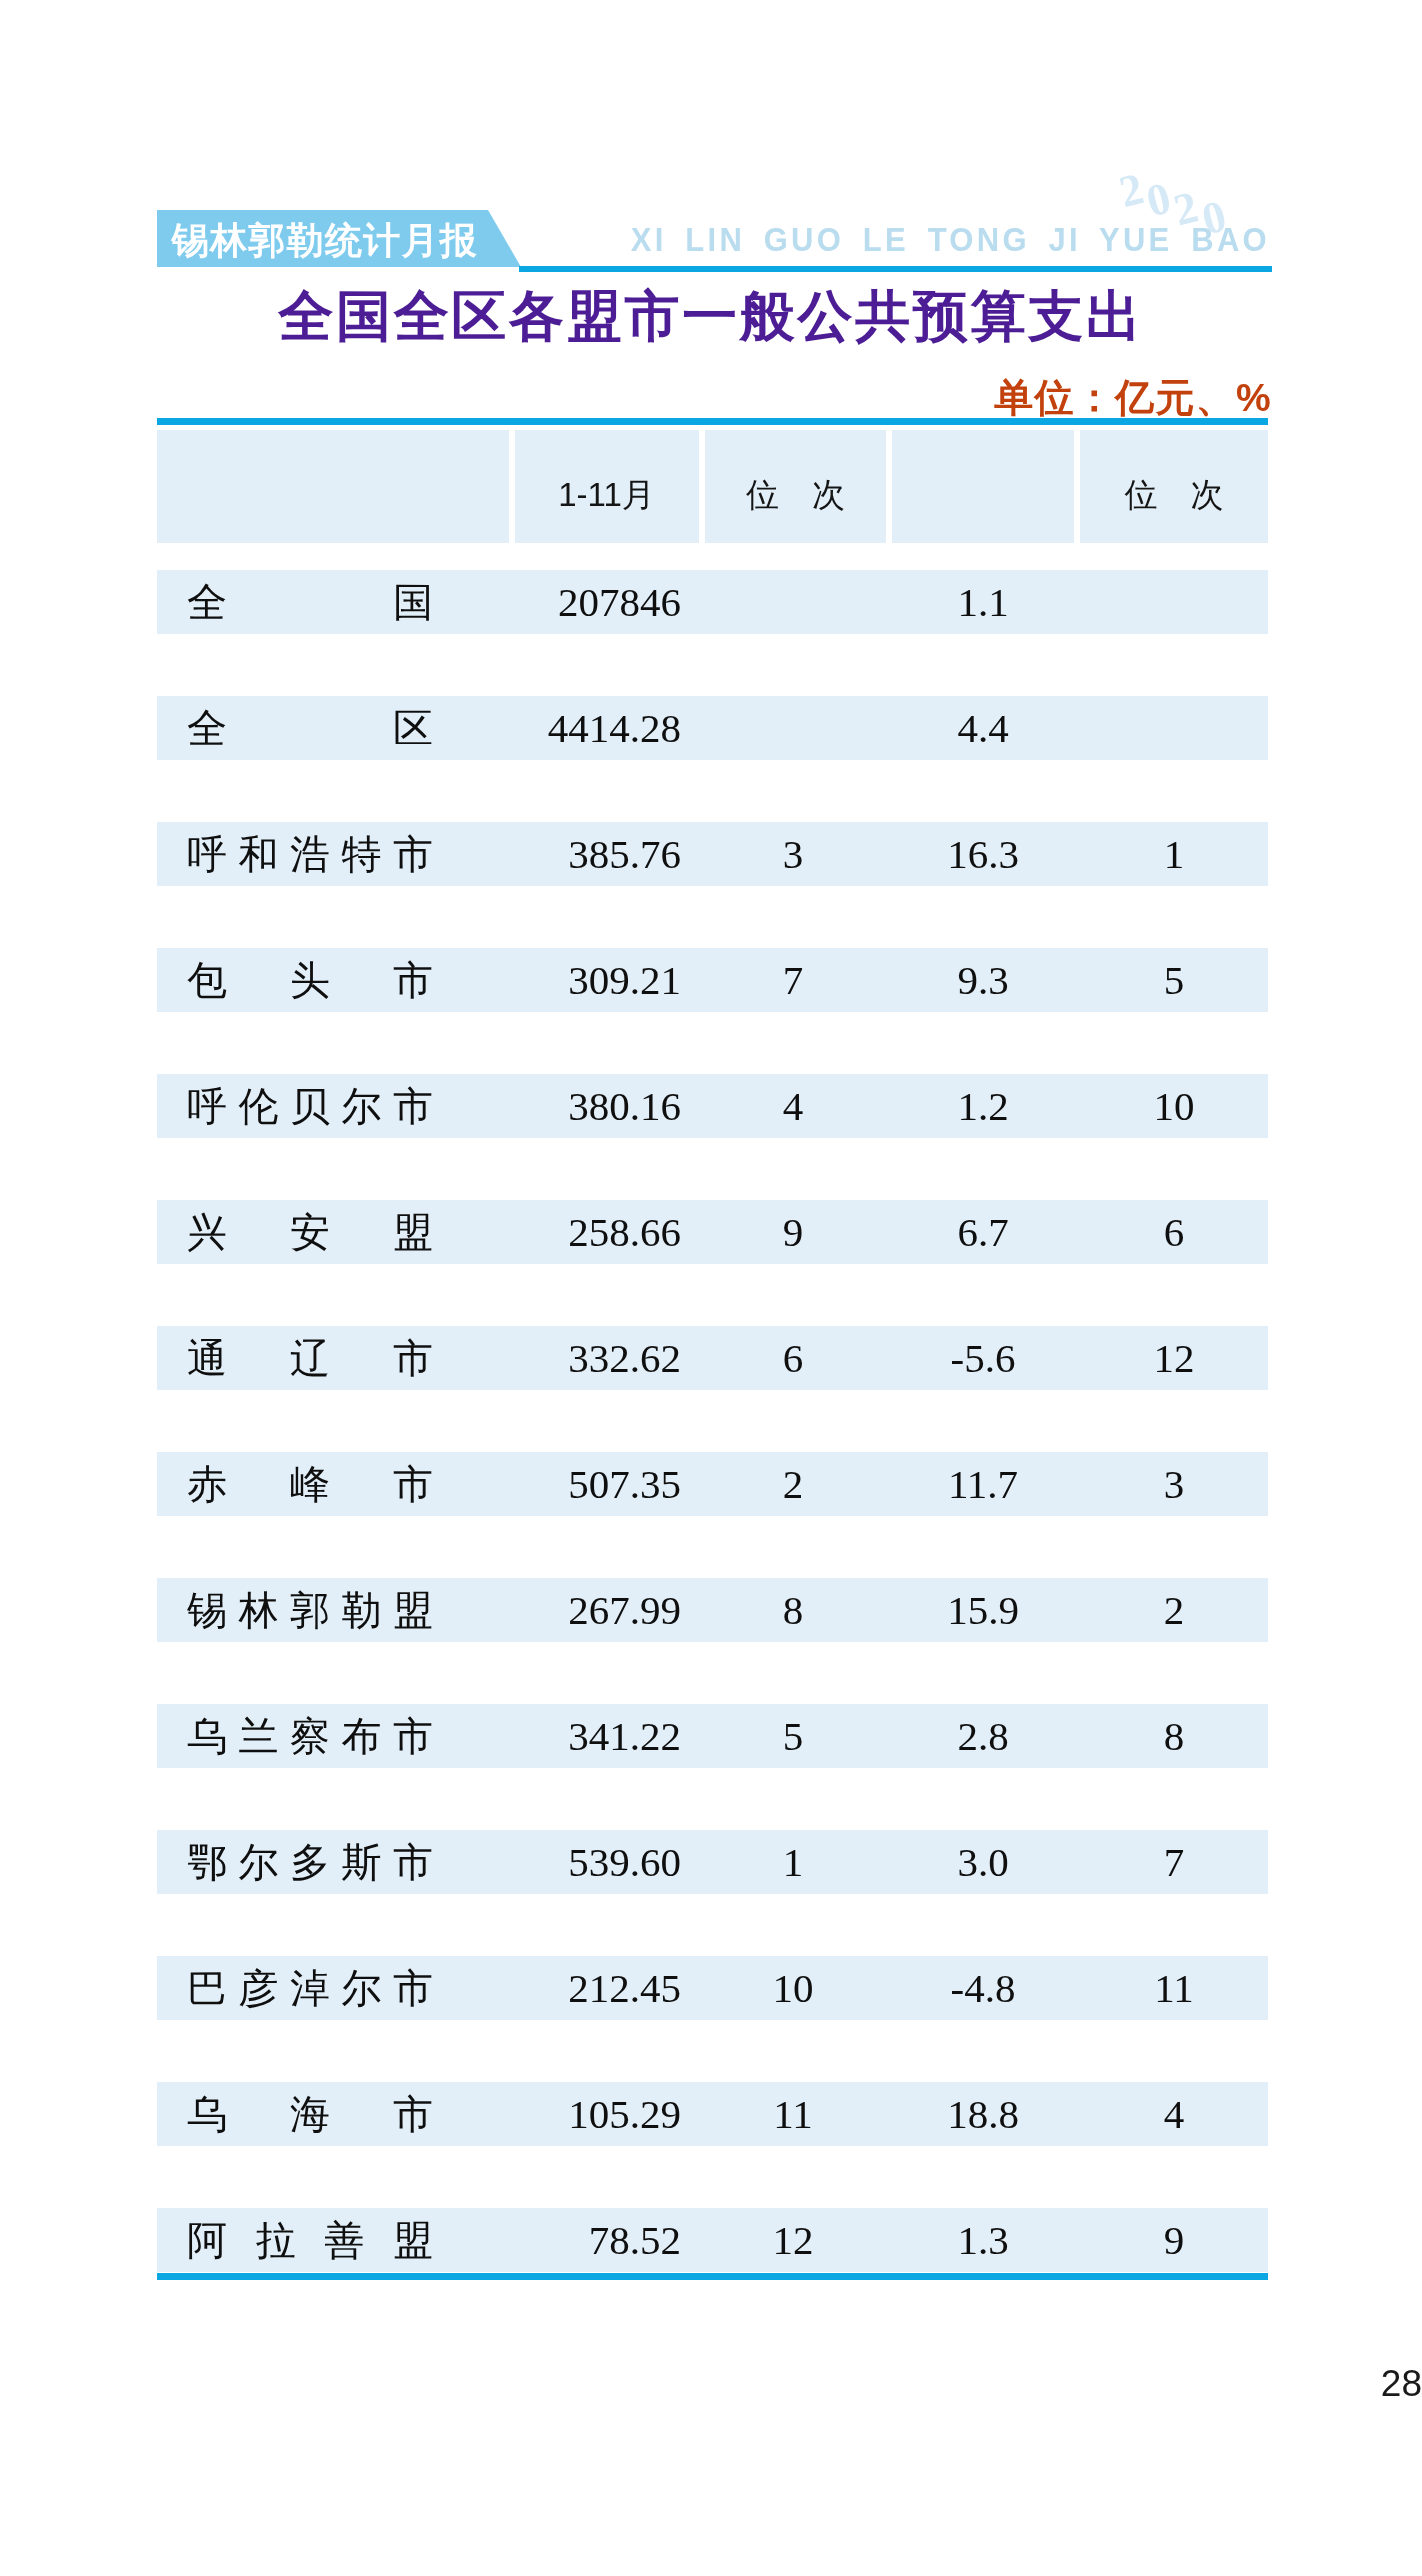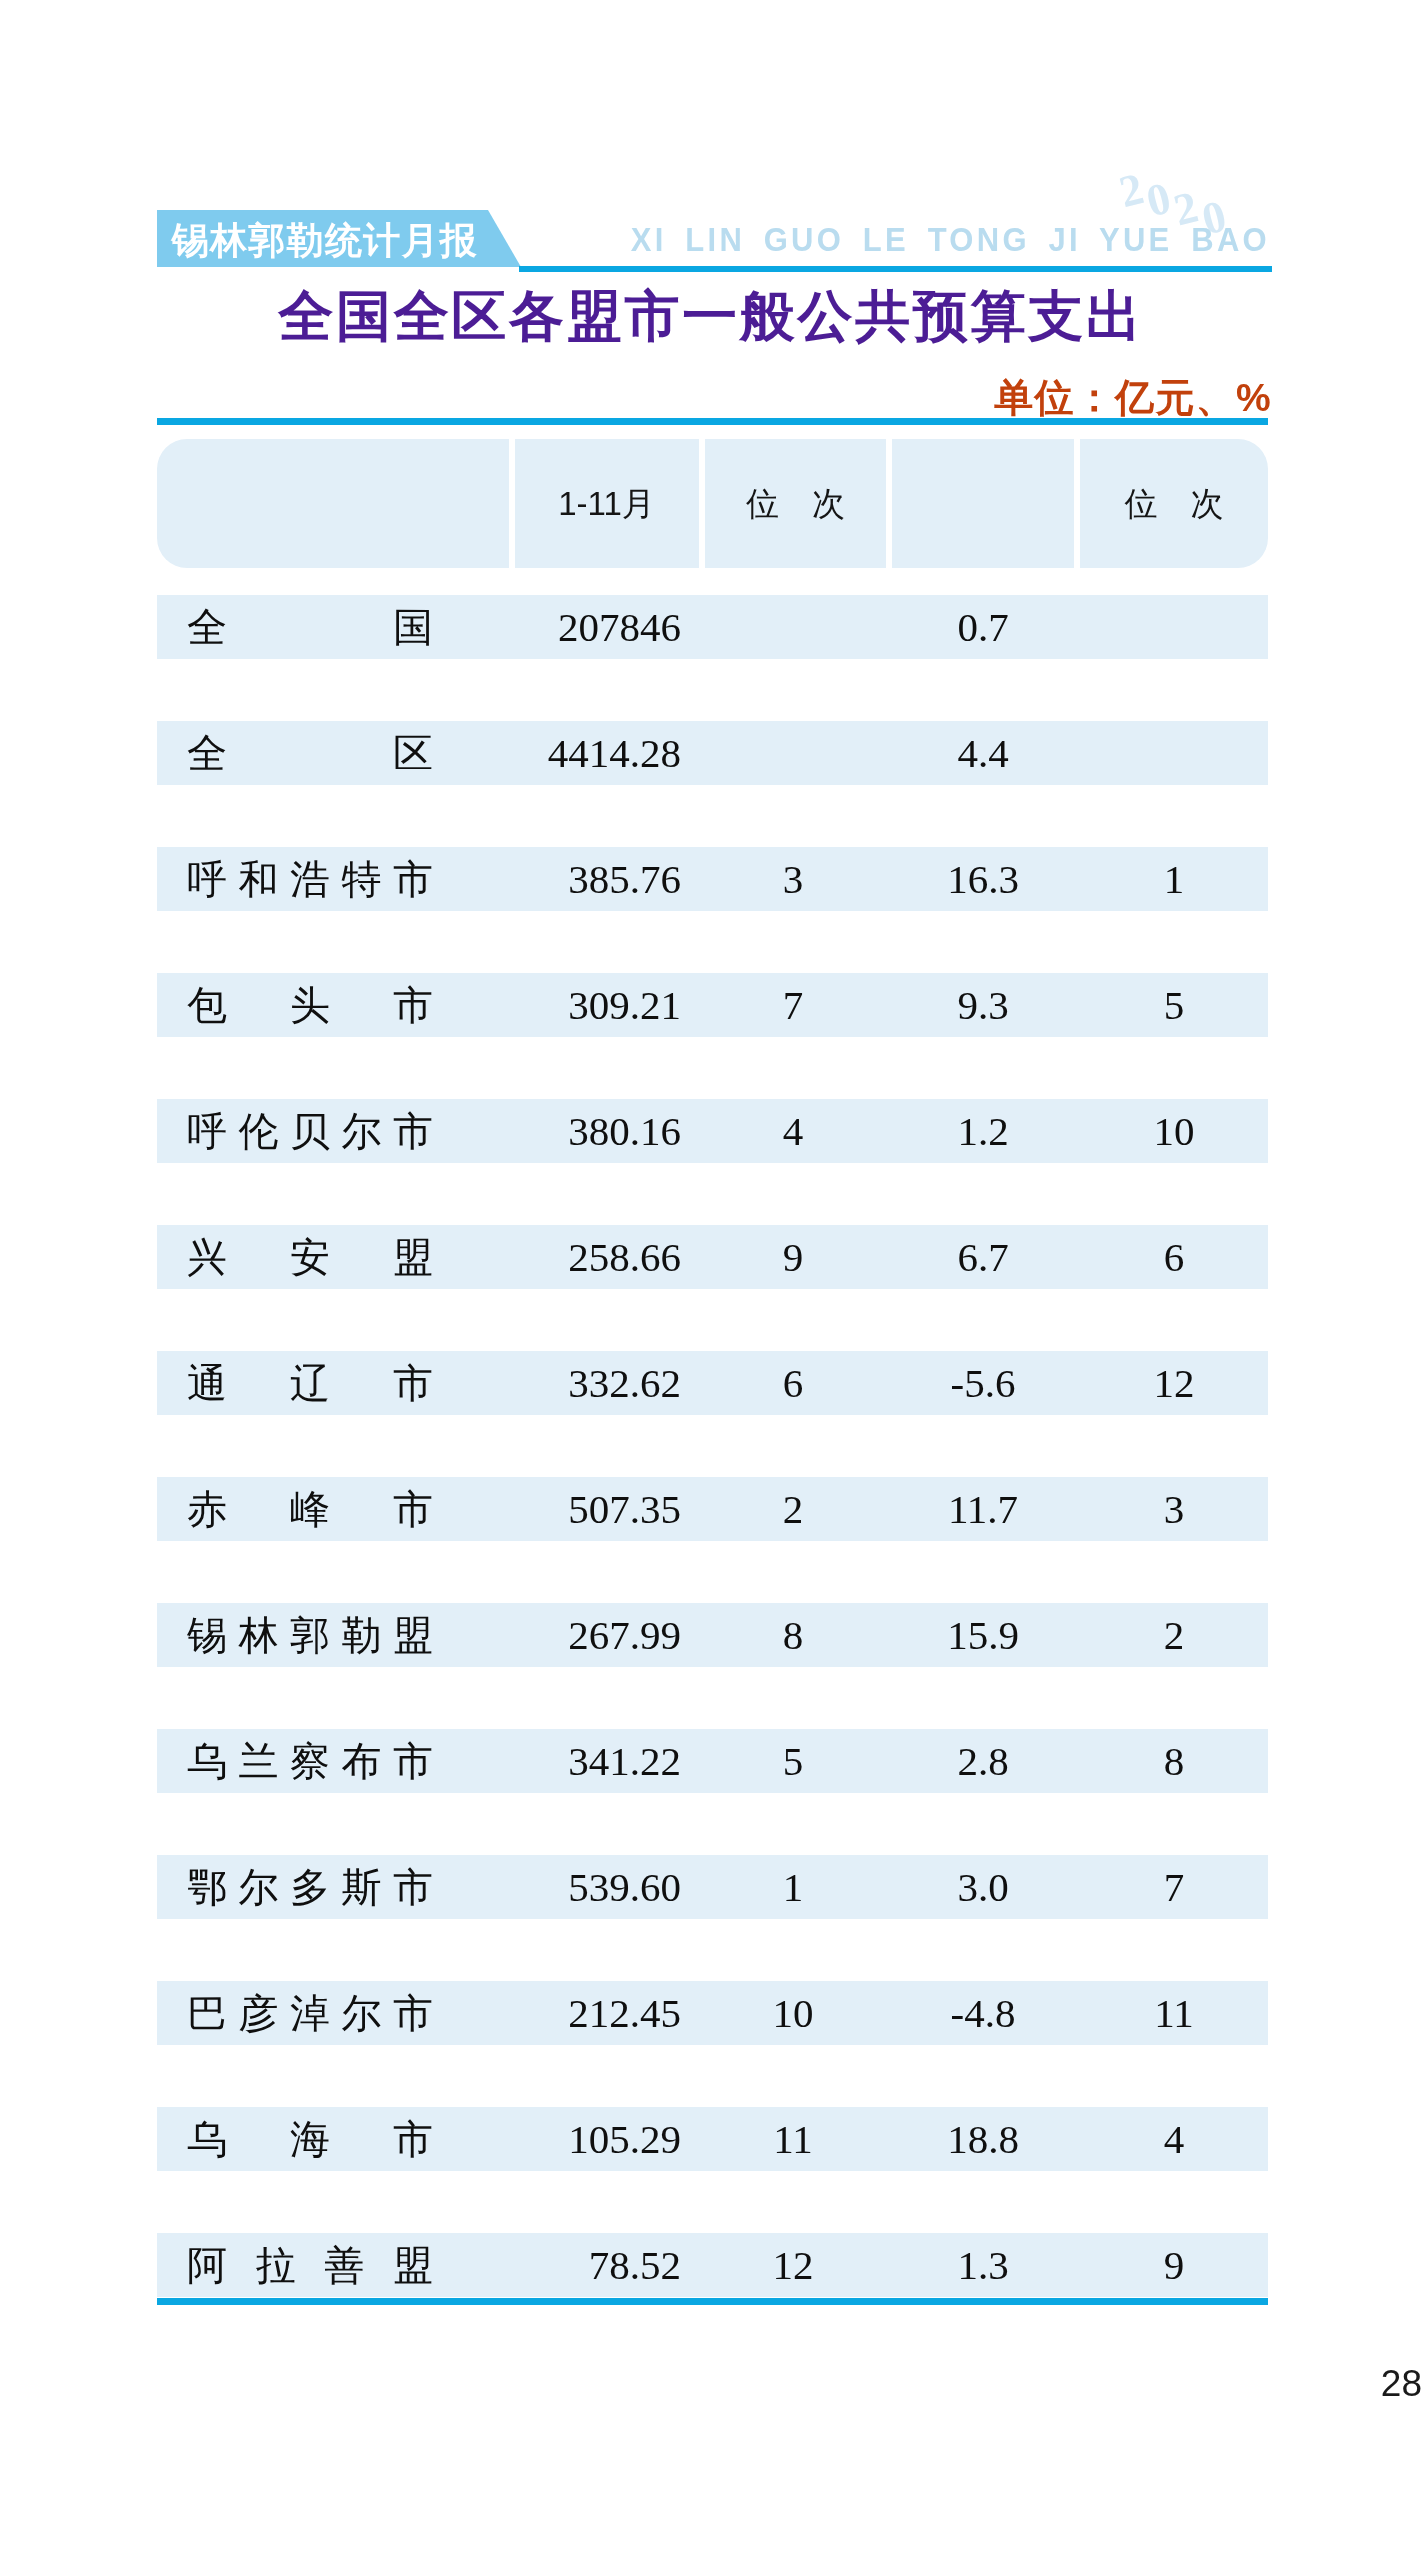--- a/index.html
+++ b/index.html
@@ -56,23 +56,22 @@
   .unit-note{
     position:absolute;right:150px;top:371px;
     font-size:39px;font-weight:bold;color:#c2410c;letter-spacing:1.3px;
   }
 
   
   .stat-table{position:absolute;left:157px;top:418px;width:1111px;}
   .bar{width:100%;height:6.7px;background:var(--accent-cyan);}
   .bar.bottom{height:7.3px;margin-top:1.3px;}
   .thead{
-    position:relative;width:100%;height:129px;margin-top:14px;
+    position:relative;width:100%;height:113px;margin-top:5px;
     background:var(--row-blue);
-    border-radius:30px;
   }
   .thead .sep{
     position:absolute;top:0;width:6px;height:100%;background:#ffffff;
   }
   .sep.s1{left:352px;} .sep.s2{left:542px;} .sep.s3{left:729px;} .sep.s4{left:917px;}
   .hcell{
     position:absolute;top:0;height:100%;line-height:129px;
     text-align:center;font-size:33px;font-weight:500;color:#151515;
     white-space:nowrap;
   }
@@ -138,21 +137,21 @@
     </div>
 
     <div class="tbody">
         <div class="trow">
     <div class="cell label">
             <span>全</span>
             <span>国</span>
           </div>
     <div class="cell c1">207846</div>
     <div class="cell c2"></div>
-    <div class="cell c3">0.7</div>
+    <div class="cell c3">1.1</div>
     <div class="cell c4"></div>
   </div>
         <div class="trow">
     <div class="cell label">
             <span>全</span>
             <span>区</span>
           </div>
     <div class="cell c1">4414.28</div>
     <div class="cell c2"></div>
     <div class="cell c3">4.4</div>

